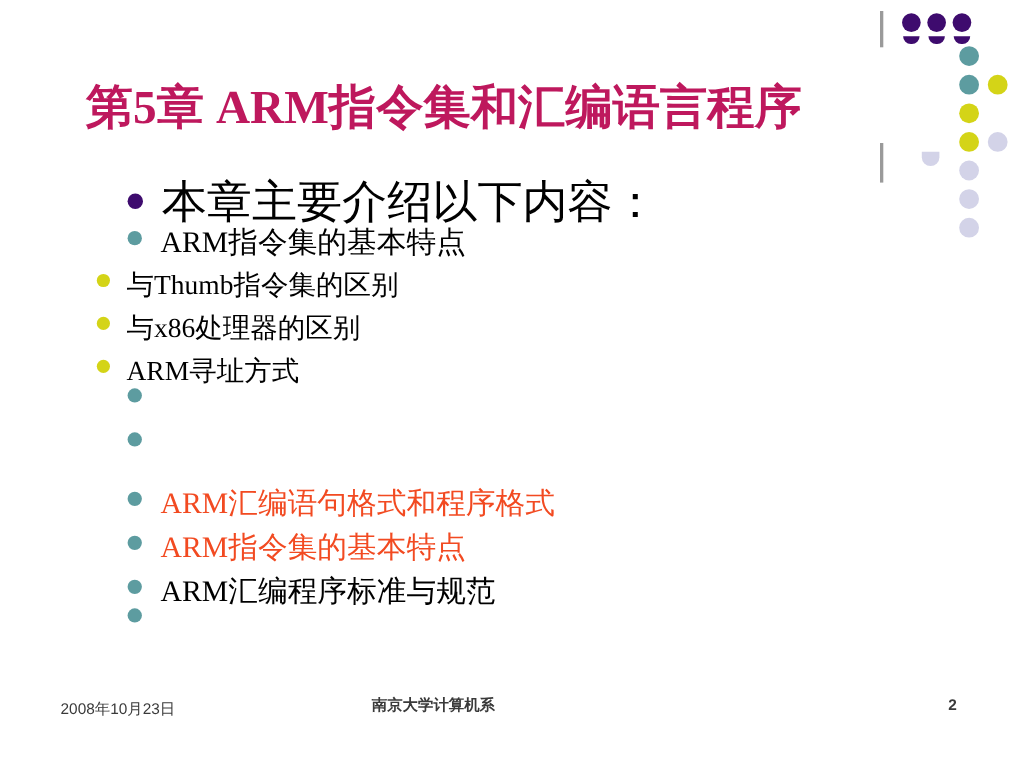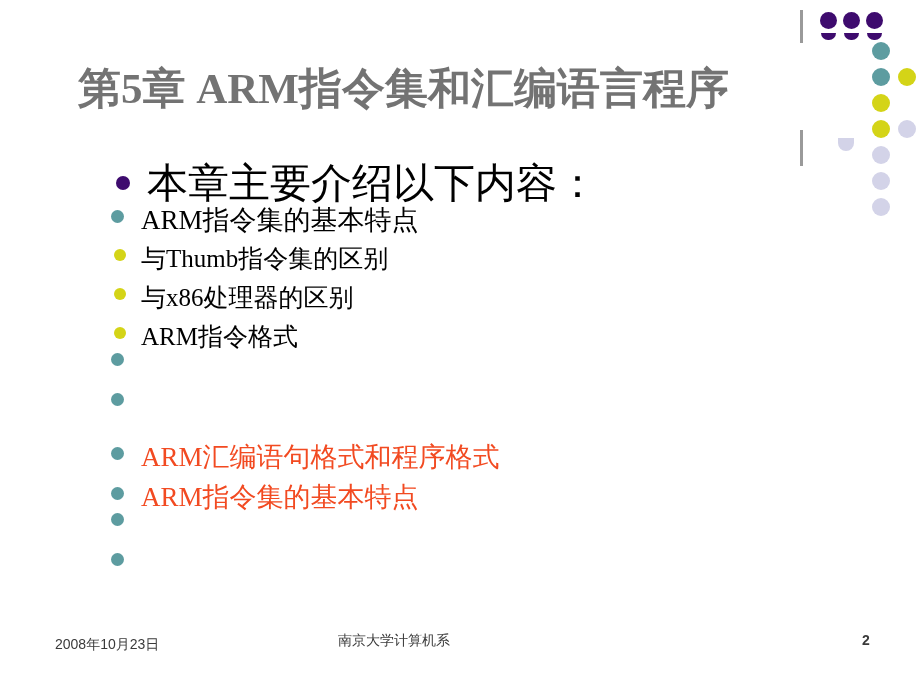--- a/index.html
+++ b/index.html
@@ -53,27 +53,27 @@
     width: 16px;
     height: 13px;
     background: #D3D3E8;
     border-radius: 0 0 9px 9px;
   }
 
   
   #title {
     position: absolute;
     left: 78px;
-    top: 64px;
+    top: 74px;
     width: 740px;
     font-family: "Liberation Serif", "DejaVu Serif", serif;
     font-weight: bold;
     font-size: 43px;
     line-height: 50px;
-    color: #737373;
+    color: #be185d;
     letter-spacing: 0px;
     white-space: nowrap;
   }
 
   
   #outline {
     position: absolute;
     left: 0;
     top: 156px;
     width: 820px;
@@ -96,29 +96,29 @@
 
   
   .lvl1 { padding-left: 116px; height: 46px; }
   .lvl1 .bullet {
     width: 14px; height: 14px; background: #3E0B6E;
     top: -7px; margin-right: 17px;
   }
   .lvl1 .txt { font-size: 41px; }
 
   
-  .lvl2 { padding-left: 78px; height: 40px; margin-left: 33px; }
+  .lvl2 { padding-left: 116px; height: 40px; }
   .lvl2 .bullet {
     width: 13px; height: 13px; background: #5D9CA0;
     top: -6px; margin-right: 17px;
   }
   .lvl2 .txt { font-size: 27px; }
 
   
-  .lvl3 { padding-left: 114px; height: 39px; }
+  .lvl3 { padding-left: 88px; height: 39px; }
   .lvl3 .bullet {
     width: 12px; height: 12px; background: #D4D417;
     top: -6px; margin-right: 15px;
   }
   .lvl3 .txt { font-size: 25px; }
 
   .red { color: #F24A21; }
 
   
   #footer {
@@ -130,20 +130,21 @@
     font-family: "Liberation Sans", "DejaVu Sans", sans-serif;
     font-size: 14px;
     color: #3a3a3a;
   }
   #footer .f-date {
     position: absolute; left: 55px; top: 4px;
   }
   #footer .f-center {
     position: absolute; left: 0; top: 0; width: 788px;
     text-align: center;
+    font-weight: bold;
   }
   #footer .f-page {
     position: absolute; left: 862px; top: 0;
     font-weight: bold;
   }
 </style>
 </head>
 <body>
 
 <div id="slide">
@@ -190,21 +191,21 @@
       <span class="txt">与Thumb指令集的区别</span>
     </div>
 
     <div class="row lvl3">
       <span class="bullet"></span>
       <span class="txt">与x86处理器的区别</span>
     </div>
 
     <div class="row lvl3">
       <span class="bullet"></span>
-      <span class="txt">ARM指令格式</span>
+      <span class="txt">ARM寻址方式</span>
     </div>
 
     <div class="row lvl2">
       <span class="bullet"></span>
     </div>
 
     <div class="row lvl2">
       <span class="bullet"></span>
     </div>
 
@@ -213,20 +214,21 @@
       <span class="txt red">ARM汇编语句格式和程序格式</span>
     </div>
 
     <div class="row lvl2">
       <span class="bullet"></span>
       <span class="txt red">ARM指令集的基本特点</span>
     </div>
 
     <div class="row lvl2">
       <span class="bullet"></span>
+      <span class="txt">ARM汇编程序标准与规范</span>
     </div>
 
     <div class="row lvl2">
       <span class="bullet"></span>
     </div>
 
   </div>
 
   <div id="footer">
     <span class="f-date">2008年10月23日</span>

